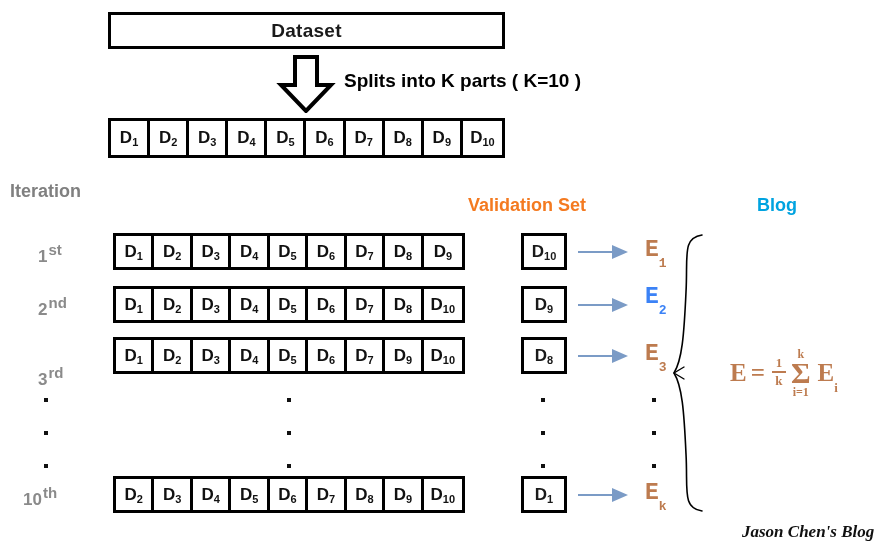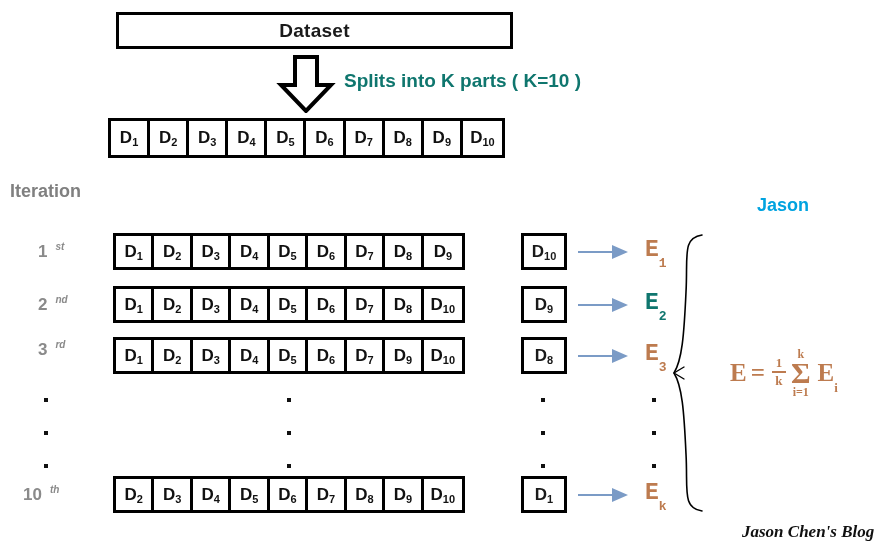--- a/index.html
+++ b/index.html
@@ -25,21 +25,21 @@
     border: 3px solid #000000;
     background: #ffffff;
     display: flex;
     align-items: center;
     justify-content: center;
     font-weight: bold;
     color: #1a1a1a;
   }
 
   #dataset-box {
-    left: 116px;
+    left: 108px;
     top: 12px;
     width: 397px;
     height: 37px;
     font-size: 19px;
     letter-spacing: 0.3px;
   }
 
   
   .strip {
     position: absolute;
@@ -116,24 +116,23 @@
 
   
   .iter-label {
     position: absolute;
     color: #8a8a8a;
     font-weight: bold;
     font-size: 17px;
     white-space: nowrap;
   }
   .iter-label sup {
-    font-size: 10px;
-    font-weight: bold;
-    font-style: italic;
-    margin-left: 8px;
+    font-size: 15px;
+    font-weight: bold;
+    margin-left: 1px;
   }
 
   
   #splits-text {
     position: absolute;
     left: 344px;
     top: 70px;
     font-size: 19px;
     font-weight: bold;
     color: #7BA7D7;
@@ -271,21 +270,21 @@
   <div class="box" id="dataset-box">
     <span>Dataset</span>
   </div>
 
   <div id="down-arrow">
     <svg width="60" height="58" viewBox="0 0 60 58" xmlns="http://www.w3.org/2000/svg">
       <polygon points="19,2 41,2 41,30 55,30 30,56 5,30 19,30" fill="#ffffff" stroke="#000000" stroke-width="4" stroke-linejoin="miter"></polygon>
     </svg>
   </div>
 
-  <div id="splits-text" style="color: #0f766e;">Splits into K parts ( K=10 )</div>
+  <div id="splits-text" style="color: #000000;">Splits into K parts ( K=10 )</div>
 
   <div class="strip" id="split-strip">
       <div class="cell">
         <span>D</span>
         <sub>1</sub>
       </div>
       <div class="cell">
         <span>D</span>
         <sub>2</sub>
       </div>
@@ -317,21 +316,22 @@
         <span>D</span>
         <sub>9</sub>
       </div>
       <div class="cell">
         <span>D</span>
         <sub>10</sub>
       </div>
     </div>
 
   <div class="col-header" id="hdr-iteration" style="color: rgb(128, 128, 128);">Iteration</div>
-  <div class="col-header" id="hdr-mean" style="color: rgb(0, 163, 224);">Jason</div>
+  <div class="col-header" id="hdr-validation" style="color: rgb(244, 122, 32);">Validation Set</div>
+  <div class="col-header" id="hdr-mean" style="color: rgb(0, 163, 224);">Blog</div>
 
   <div id="rows-container">
       <div class="iter-label" style="top: 241px; left: 38px;"><span>1</span><sup>st</sup></div>
       <div class="strip train-strip" style="top: 233px;">
         <div class="cell">
           <span>D</span>
           <sub>1</sub>
         </div>
         <div class="cell">
           <span>D</span>
@@ -413,22 +413,22 @@
           <sub>10</sub>
         </div>
       </div>
       <div class="box valid-box" style="top: 286px;">
         <span>D</span>
         <sub>9</sub>
       </div>
       <div class="right-arrow" style="top: 295px;"><svg width="52" height="20" viewBox="0 0 52 20" xmlns="http://www.w3.org/2000/svg">
           <path d="M0 9 L34 9 L34 3 L50 10 L34 17 L34 11 L0 11 Z" fill="#7B9BC6"></path>
         </svg></div>
-      <div class="e-label" style="top: 290px; color: #0f766e; text-align: center;"><span>E</span><sub>2</sub></div>
-      <div class="iter-label" style="top: 339px; left: 38px;"><span>3</span><sup>rd</sup></div>
+      <div class="e-label" style="top: 284px; color: #3b82f6; text-align: center;"><span>E</span><sub>2</sub></div>
+      <div class="iter-label" style="top: 364px; left: 38px;"><span>3</span><sup>rd</sup></div>
       <div class="strip train-strip" style="top: 337px;">
         <div class="cell">
           <span>D</span>
           <sub>1</sub>
         </div>
         <div class="cell">
           <span>D</span>
           <sub>2</sub>
         </div>
         <div class="cell">

